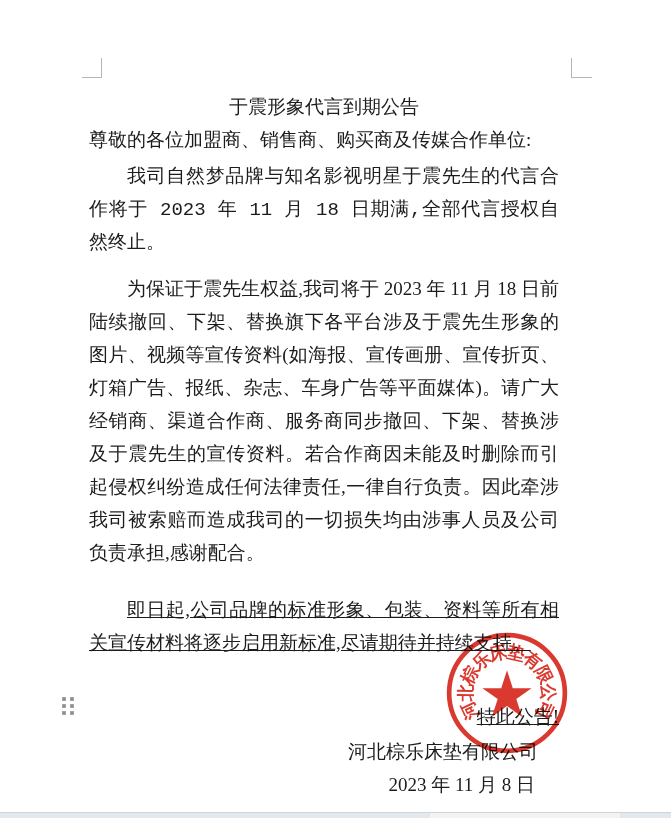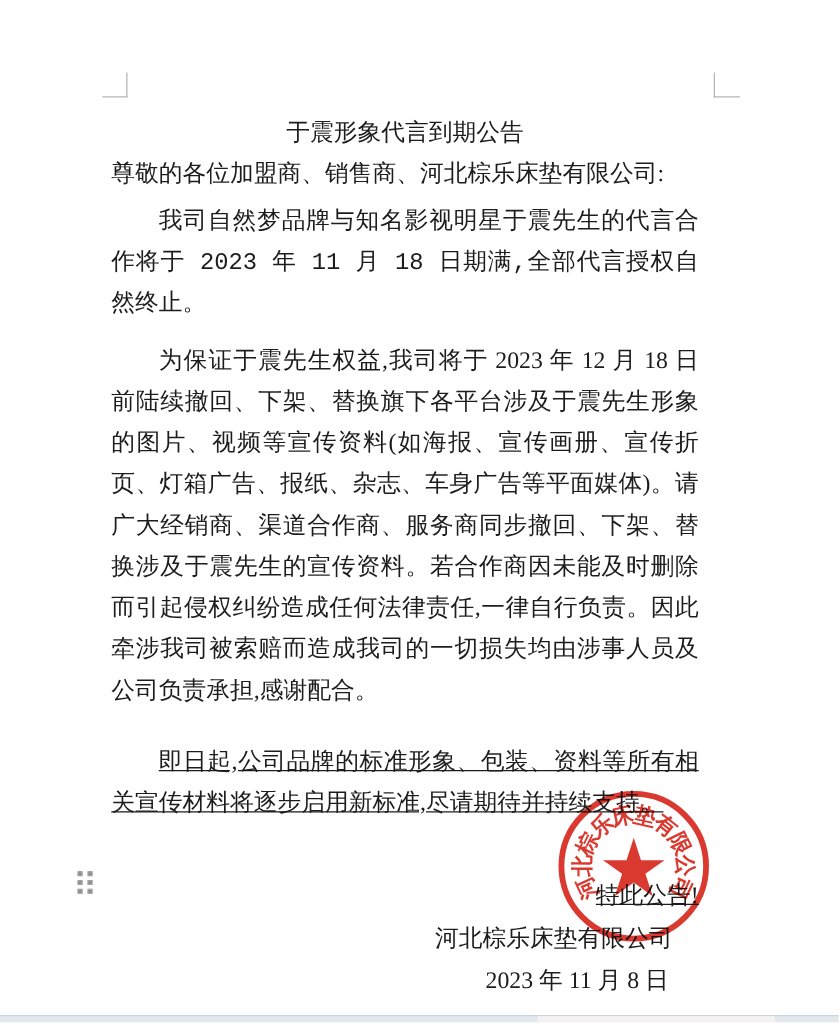--- a/index.html
+++ b/index.html
@@ -74,23 +74,23 @@
 </head>
 <body>
 
 <div class="page">
 
   <div class="crop-tl"></div>
   <div class="crop-tr"></div>
 
   <div class="content">
     <p class="doc-title">于震形象代言到期公告</p>
-    <p class="salutation">尊敬的各位加盟商、销售商、河北棕乐床垫有限公司:</p>
+    <p class="salutation">尊敬的各位加盟商、销售商、购买商及传媒合作单位:</p>
     <p class="para para-1">我司自然梦品牌与知名影视明星于震先生的代言合作将于 2023 年 11 月 18 日期满,全部代言授权自然终止。</p>
-    <p class="para para-2">为保证于震先生权益,我司将于 2023 年 12 月 18 日前陆续撤回、下架、替换旗下各平台涉及于震先生形象的图片、视频等宣传资料(如海报、宣传画册、宣传折页、灯箱广告、报纸、杂志、车身广告等平面媒体)。请广大经销商、渠道合作商、服务商同步撤回、下架、替换涉及于震先生的宣传资料。若合作商因未能及时删除而引起侵权纠纷造成任何法律责任,一律自行负责。因此牵涉我司被索赔而造成我司的一切损失均由涉事人员及公司负责承担,感谢配合。</p>
+    <p class="para para-2">为保证于震先生权益,我司将于 2023 年 11 月 18 日前陆续撤回、下架、替换旗下各平台涉及于震先生形象的图片、视频等宣传资料(如海报、宣传画册、宣传折页、灯箱广告、报纸、杂志、车身广告等平面媒体)。请广大经销商、渠道合作商、服务商同步撤回、下架、替换涉及于震先生的宣传资料。若合作商因未能及时删除而引起侵权纠纷造成任何法律责任,一律自行负责。因此牵涉我司被索赔而造成我司的一切损失均由涉事人员及公司负责承担,感谢配合。</p>
     <p class="para para-3">即日起,公司品牌的标准形象、包装、资料等所有相关宣传材料将逐步启用新标准,尽请期待并持续支持。</p>
     <p class="closing">特此公告!</p>
     <p class="sig-company">河北棕乐床垫有限公司</p>
     <p class="sig-date">2023 年 11 月 8 日</p>
   </div>
 
   <div class="dots-grid">
     <span class="dot"></span>
     <span class="dot"></span>
     <span class="dot"></span>

